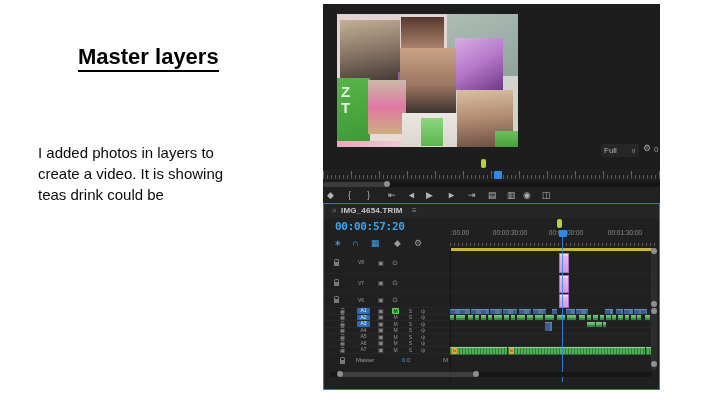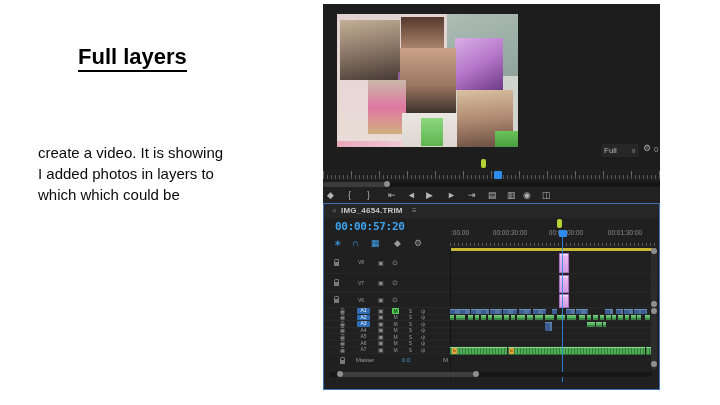--- a/index.html
+++ b/index.html
@@ -72,38 +72,41 @@
   .masterrow{position:absolute;left:0;top:151px;width:332px;height:11px;}
   .mlabel{position:absolute;left:32px;top:2px;font-size:6px;color:#9a9a9a;}
   .mval{position:absolute;left:78px;top:2px;font-size:6px;color:#3fa0cc;}
   .mmute{position:absolute;left:119px;top:2px;font-size:6px;color:#9a9a9a;}
 </style>
 </head>
 <body>
 
 <div class="slide">
 
-  <div class="title"><span>Full layers</span></div>
+  <div class="title"><span>Master layers</span></div>
 
   <div class="bodytext">
+    <div>I added photos in layers to</div>
     <div>create a video. It is showing</div>
-    <div>I added photos in layers to</div>
-    <div>which which could be</div>
+    <div>teas drink could be</div>
   </div>
 
   <div class="pp">
 
     <div class="preview" id="preview">
         <div class="ph" style="left: 107px; top: 0px; width: 74px; height: 62px; background: linear-gradient(160deg, rgb(174, 189, 182), rgb(143, 163, 156));"></div>
         <div class="ph" style="left: 0px; top: 0px; width: 110px; height: 133px; background: linear-gradient(rgb(227, 210, 210), rgb(233, 220, 214));"></div>
         <div class="ph" style="left: 3px; top: 6px; width: 60px; height: 60px; background: linear-gradient(170deg, rgb(195, 176, 150), rgb(138, 118, 102), rgb(69, 58, 52));"></div>
         <div class="ph" style="left: 64px; top: 3px; width: 43px; height: 34px; background: linear-gradient(rgb(85, 56, 46), rgb(176, 138, 112));"></div>
         <div class="ph" style="left: 118px; top: 24px; width: 48px; height: 52px; background: linear-gradient(150deg, rgb(217, 174, 230), rgb(181, 119, 201), rgb(110, 58, 134));"></div>
         <div class="ph" style="left: 61px; top: 58px; width: 16px; height: 50px; background: linear-gradient(rgb(138, 90, 154), rgb(185, 154, 106));"></div>
         <div class="ph" style="left: 63px; top: 34px; width: 56px; height: 75px; background: linear-gradient(rgb(202, 163, 135), rgb(154, 117, 96), rgb(27, 26, 28));"></div>
+        <div class="ph" style="left: 0px; top: 64px; width: 33px; height: 63px; background: linear-gradient(165deg, rgb(87, 181, 72), rgb(63, 154, 56));">
+          <div class="phtext">ZT</div>
+        </div>
         <div class="ph" style="left: 31px; top: 66px; width: 38px; height: 54px; background: linear-gradient(rgb(201, 185, 168), rgb(224, 120, 162), rgb(207, 174, 128));"></div>
         <div class="ph" style="left: 65px; top: 99px; width: 56px; height: 34px; background: linear-gradient(rgb(234, 230, 225), rgb(220, 214, 207));"></div>
         <div class="ph" style="left: 84px; top: 104px; width: 22px; height: 28px; background: linear-gradient(rgb(142, 214, 127), rgb(93, 181, 78));"></div>
         <div class="ph" style="left: 120px; top: 76px; width: 56px; height: 57px; background: linear-gradient(175deg, rgb(217, 192, 160), rgb(176, 138, 114), rgb(106, 79, 66));"></div>
         <div class="ph" style="left: 158px; top: 117px; width: 26px; height: 16px; background: linear-gradient(rgb(106, 196, 90), rgb(74, 158, 63));"></div>
         <div class="ph" style="left: 0px; top: 127px; width: 65px; height: 6px; background: linear-gradient(90deg, rgb(232, 168, 184), rgb(240, 201, 212));"></div>
       </div>
 
     <div class="fullsel">
       <span>Full</span>

